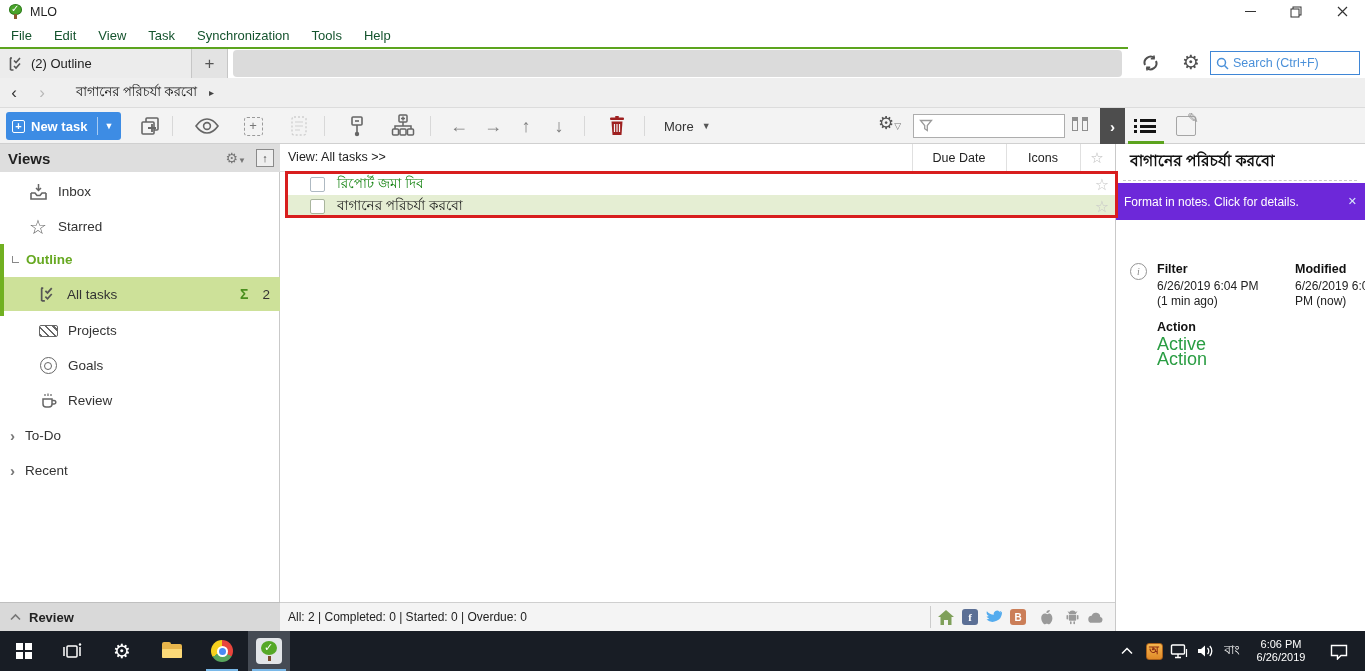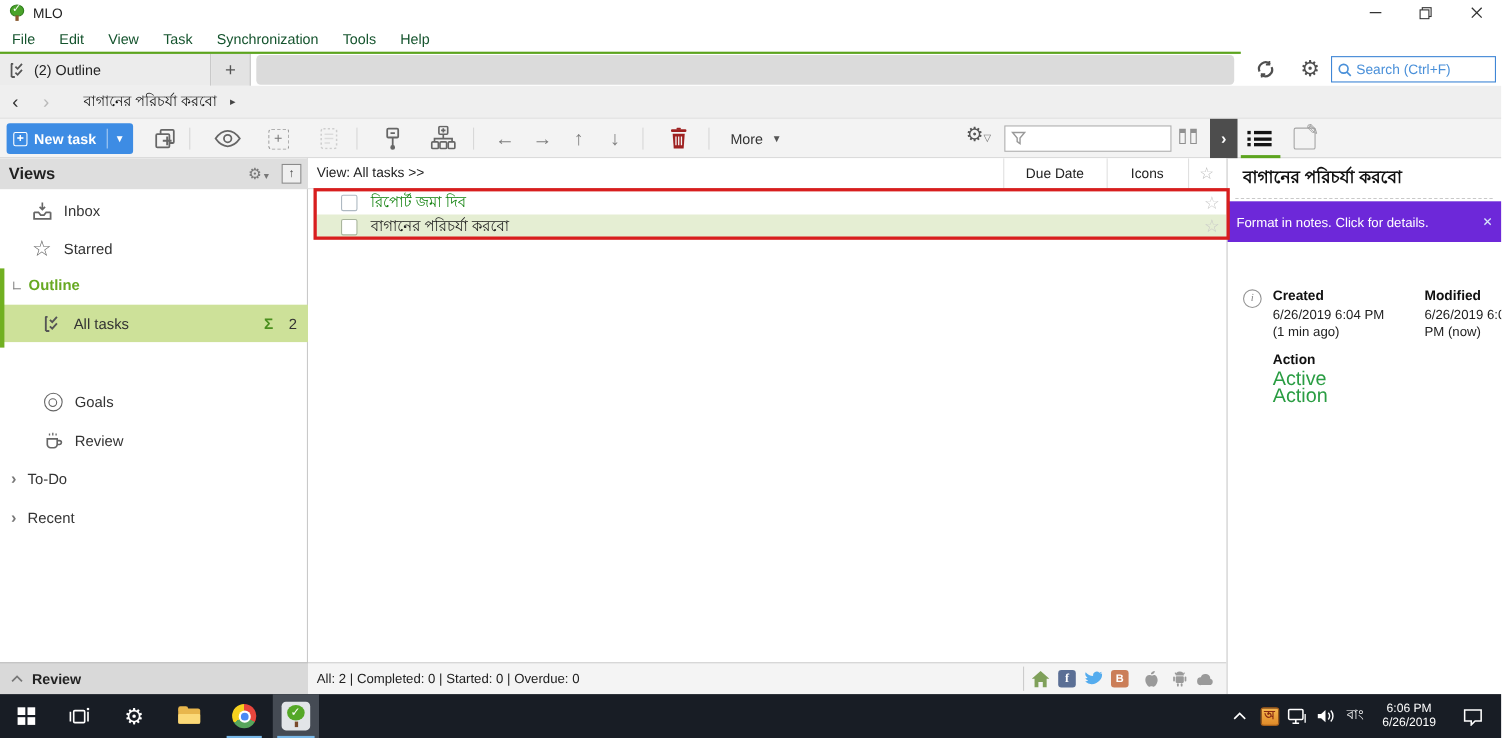--- a/index.html
+++ b/index.html
@@ -306,20 +306,26 @@
     <span class="ic">
         <svg width="17" height="17" viewBox="0 0 16 16" fill="none" stroke="#555" stroke-width="1.6">
           <path d="M2.5 2v12M2.5 14h3M2 2h2"></path>
           <path d="M6 4.5l2 2 4-4.5M6 10l2 2 4-4.5"></path>
         </svg>
       </span>
     <span>All tasks</span>
     <span style="margin-left:auto; margin-right:5px; color:#4a8f1e; font-weight:bold; font-size:14px;">Σ</span>
     <span style="margin-right:10px; color:#333;">2</span>
   </div>
+  <div class="srow" style="top:313px; padding-left:37px;">
+    <span class="ic">
+        <span class="proj-ic"></span>
+      </span>
+    <span>Projects</span>
+  </div>
   <div class="srow" style="top:348px; padding-left:37px;">
     <span class="ic">
         <span class="goal-ic">
           <b></b>
         </span>
       </span>
     <span>Goals</span>
   </div>
   <div class="srow" style="top:383px; padding-left:37px;">
     <span class="ic">
@@ -410,21 +416,21 @@
 
   <div class="abs rightpanel"></div>
   <div class="abs rp-title">বাগানের পরিচর্যা করবো</div>
   <div class="abs rp-dash"></div>
   <div class="abs rp-notice">
     <span>Format in notes. Click  for details.</span>
     <span style="margin-left:auto; color:#d8e7fb; font-size:11px;">✕</span>
   </div>
   <span class="abs infocirc">i</span>
   <div class="rp-block" style="left:1157px; top:262px;">
-    <div class="rp-lbl">Created</div>
+    <div class="rp-lbl">Filter</div>
     <div>6/26/2019 6:04 PM (1 min ago)</div>
   </div>
   <div class="rp-block" style="left:1259px; top:262px; width:100px;margin-left:36px;">
     <div class="rp-lbl">Modified</div>
     <div>6/26/2019 6:05 PM (now)</div>
   </div>
   <div class="rp-block" style="left:1157px; top:320px;">
     <div class="rp-lbl">Action</div>
     <div style="color:#2a9d43; font-size:18px;">Active Action</div>
   </div>

